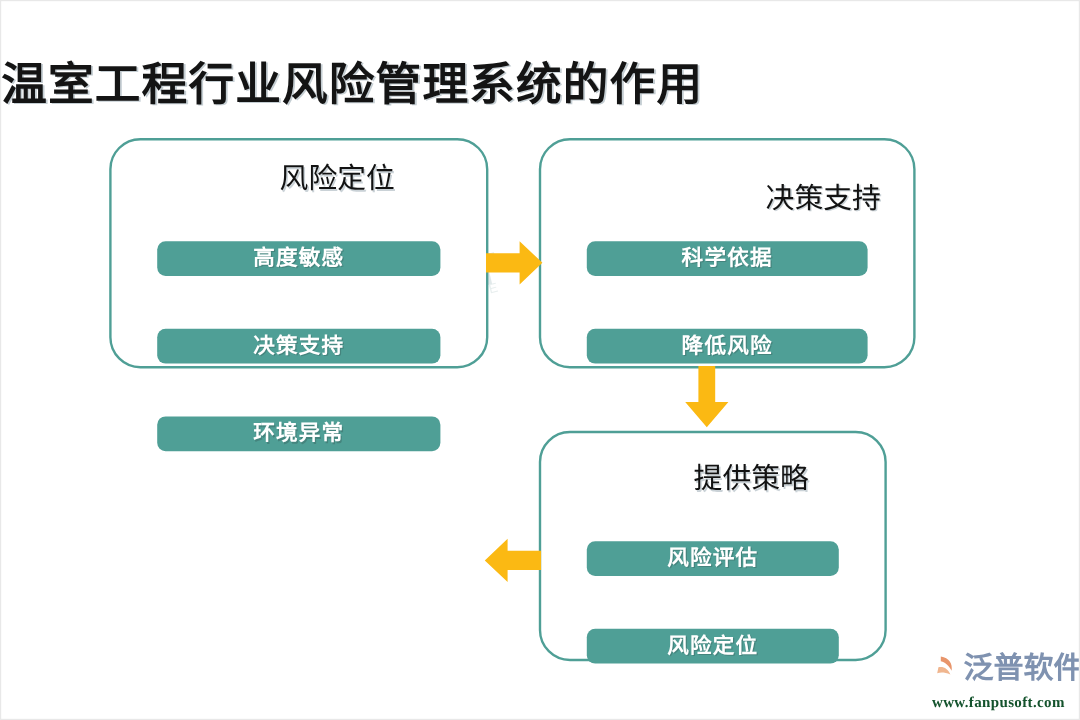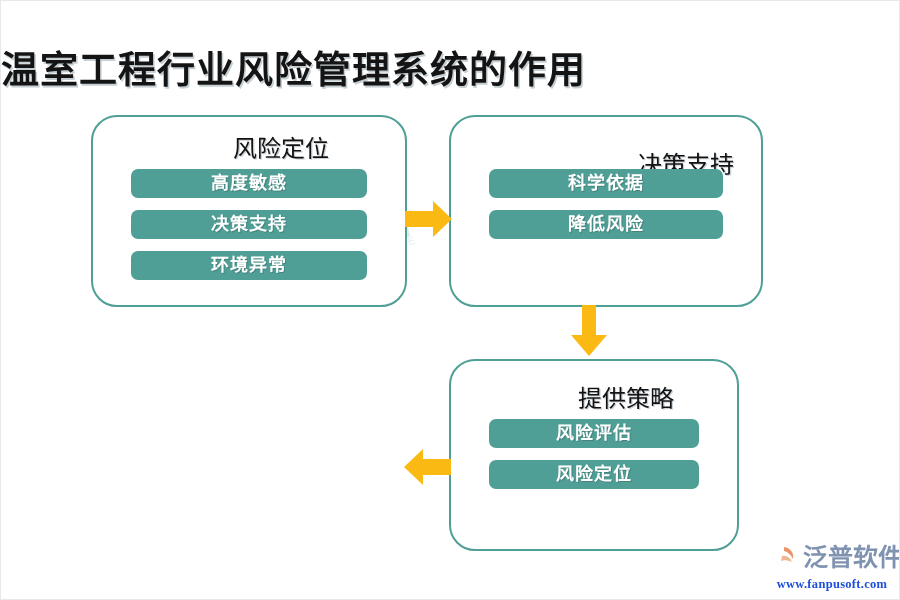--- a/index.html
+++ b/index.html
@@ -116,20 +116,21 @@
     border-radius: 7px;
     background: #4f9f96;
     color: #ffffff;
     text-align: center;
     font-family: "Liberation Serif", "DejaVu Serif", serif;
     font-size: 18px;
     font-weight: bold;
     letter-spacing: 1px;
     text-shadow: 1px 1px 0 rgba(60,110,105,0.55);
     white-space: nowrap;
+    margin-top: 32px;
   }
 
   
   #node-1 { left: 90px;  top: 114px; width: 316px; height: 192px; }
   #node-2 { left: 448px; top: 114px; width: 314px; height: 192px; }
   #node-3 { left: 448px; top: 358px; width: 290px; height: 192px; }
   #node-4 { left: 95px;  top: 358px; width: 311px; height: 192px; }
 
   #node-1 .node-title { top: 12px; }
   #node-2 .node-title { top: 28px; padding-left: 48px; }
@@ -173,21 +174,21 @@
     color: #7f92b0;
     letter-spacing: 0px;
     line-height: 1;
     white-space: nowrap;
   }
   .brand-url {
     margin-top: 4px;
     font-family: "Liberation Serif", "DejaVu Serif", serif;
     font-size: 12.5px;
     font-weight: bold;
-    color: #1d4ed8;
+    color: #14532d;
     letter-spacing: 0.3px;
     text-align: center;
     white-space: nowrap;
   }
 </style>
 </head>
 <body>
 
 <div id="canvas">
 

